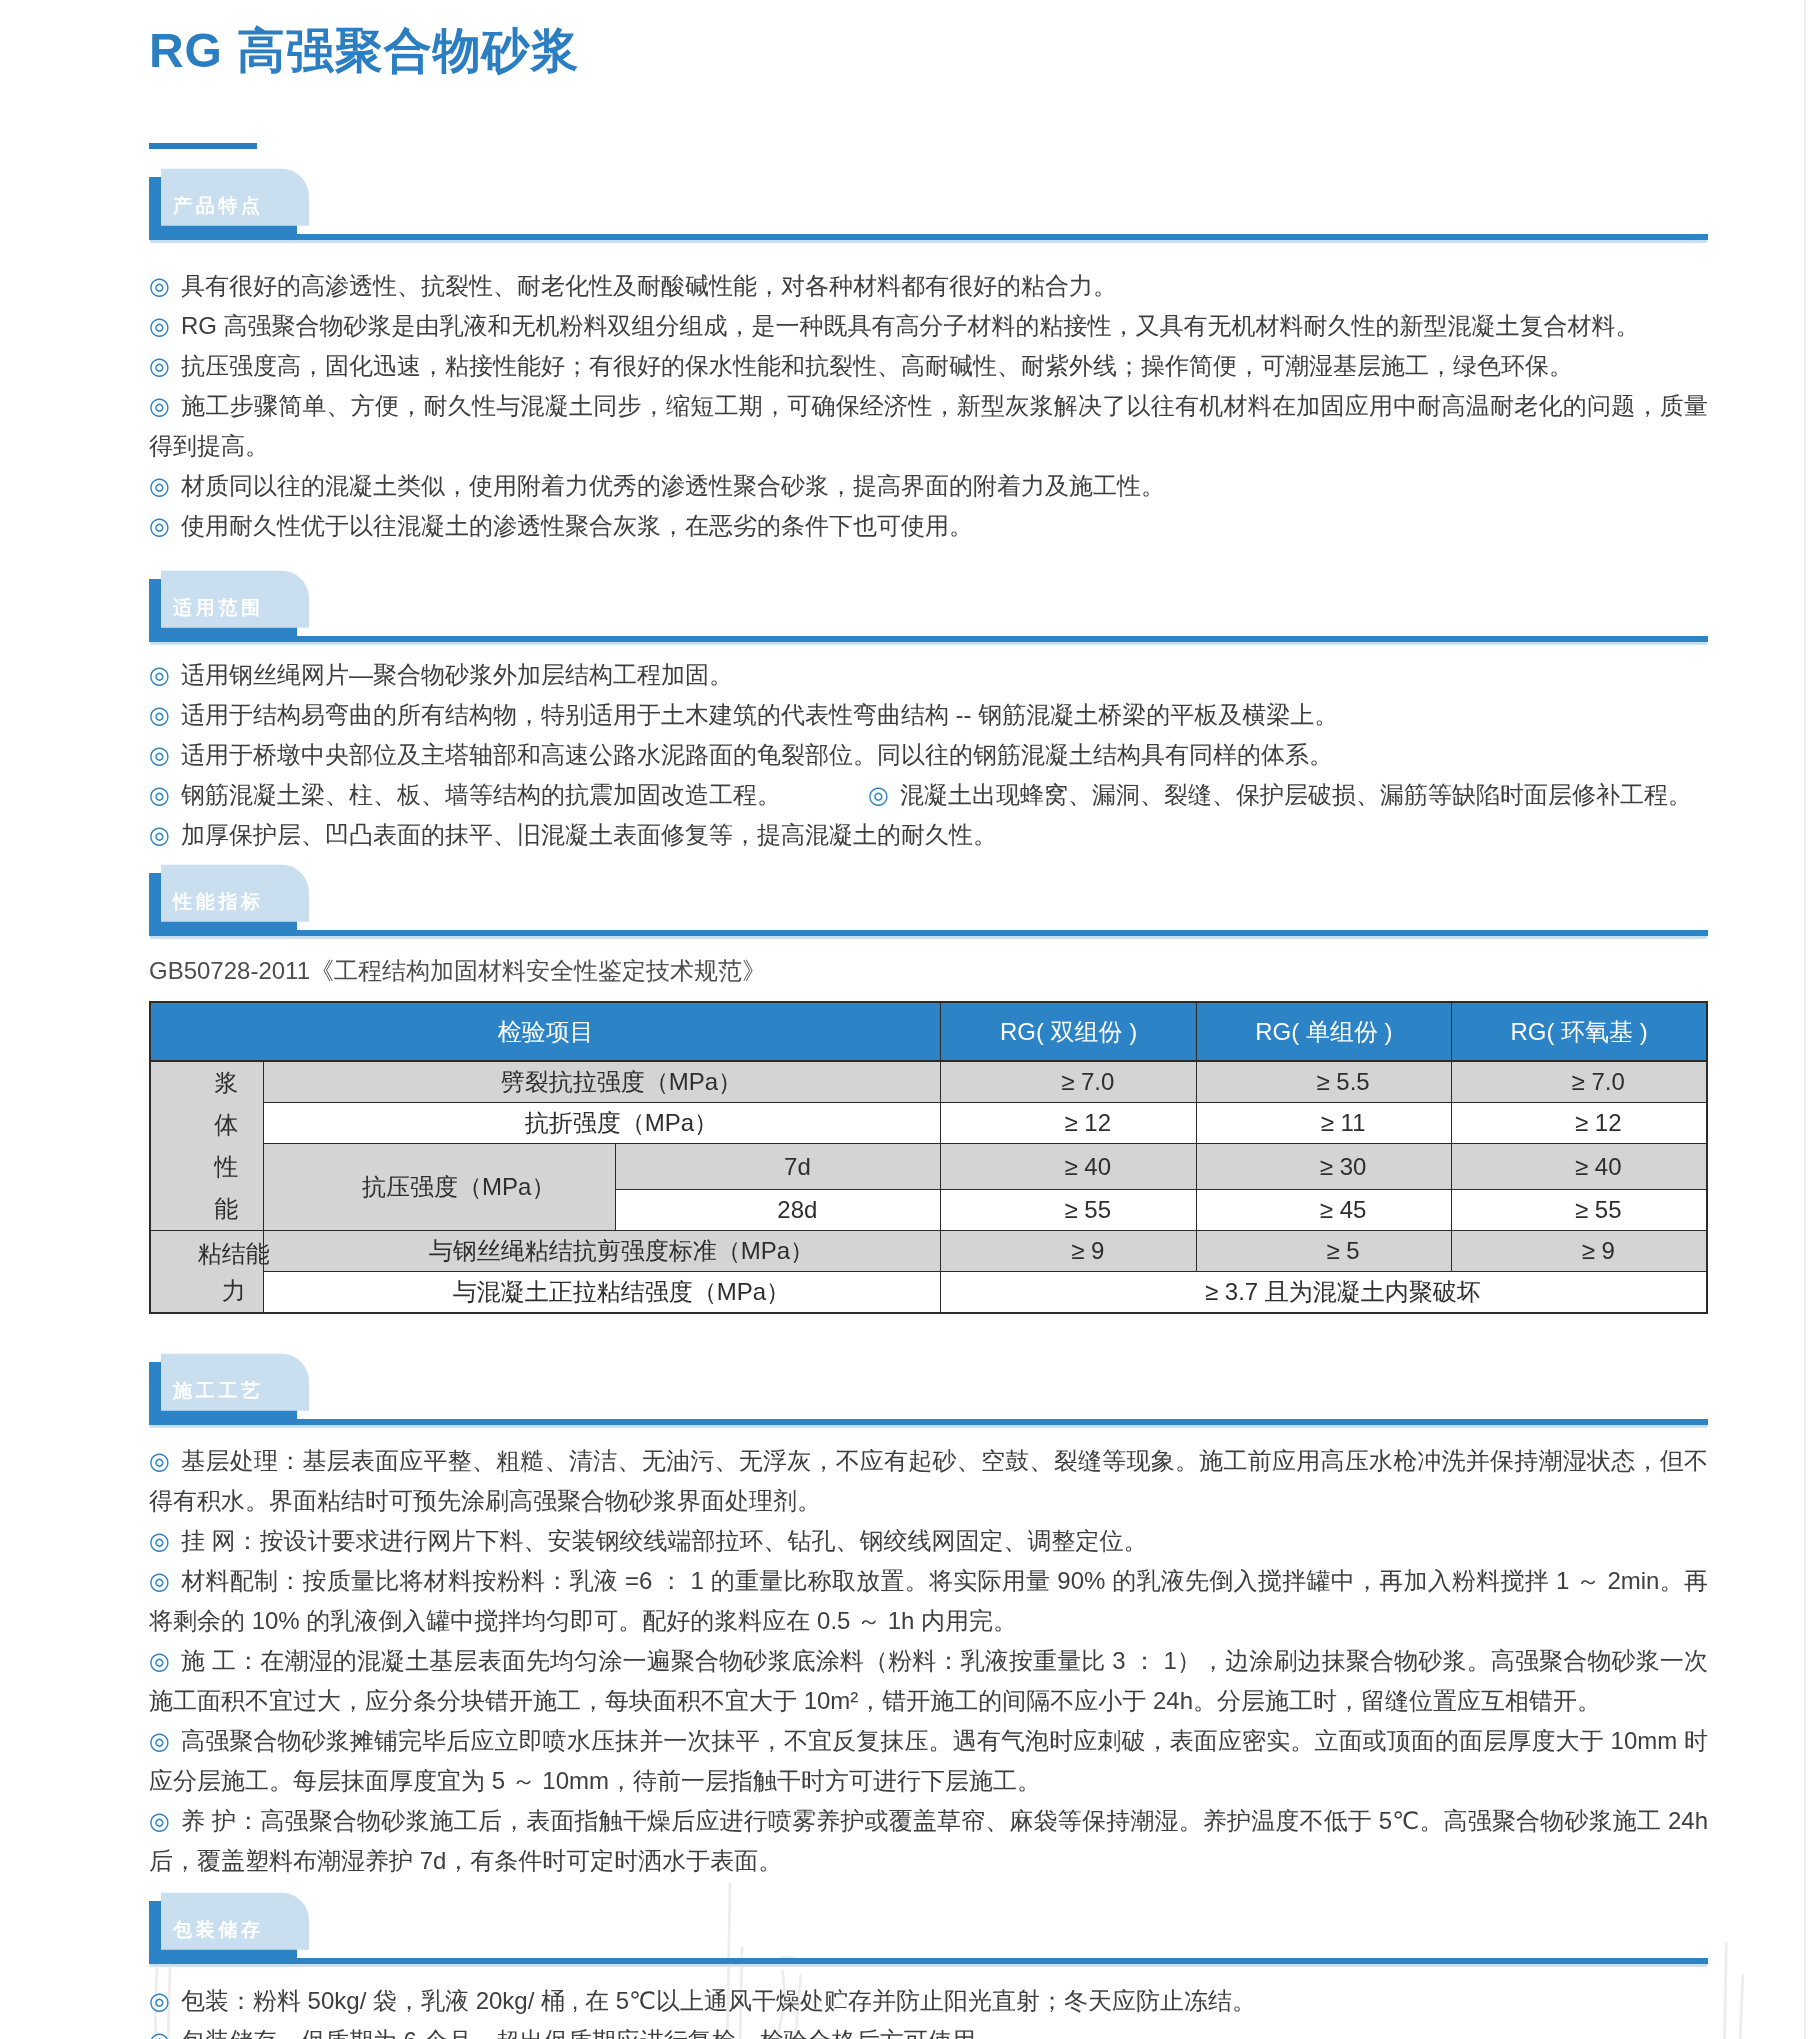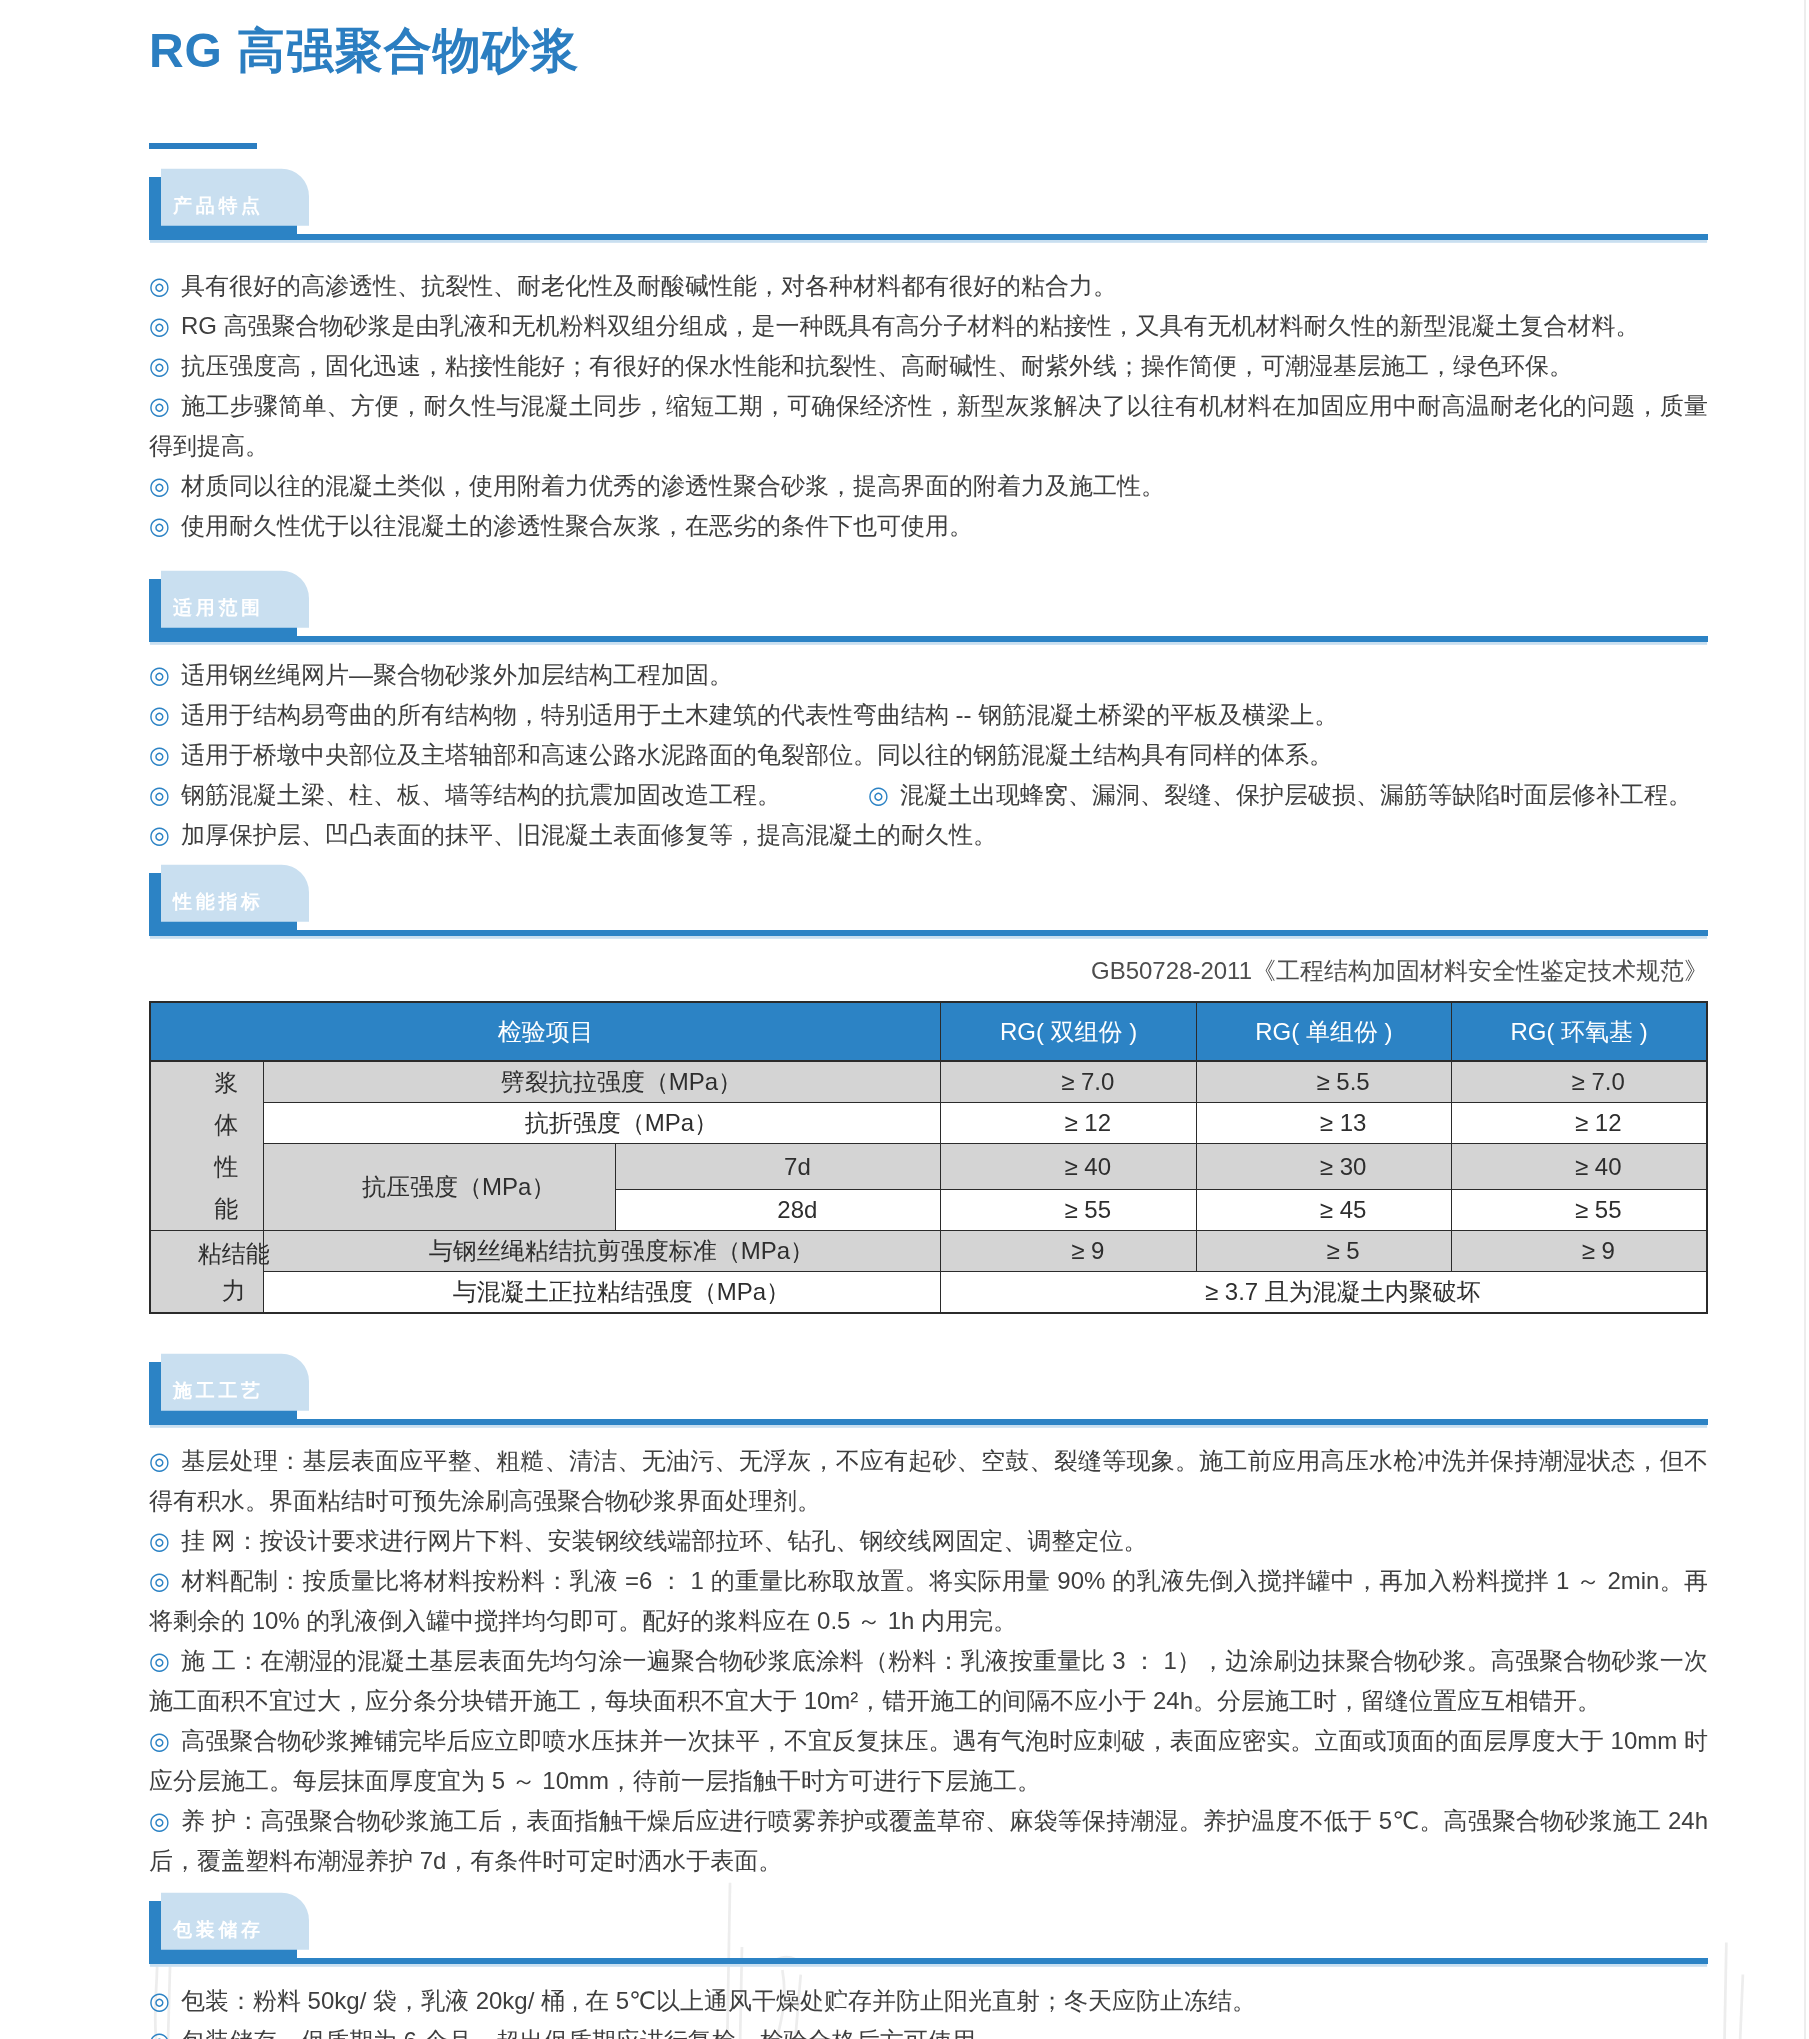--- a/index.html
+++ b/index.html
@@ -87,21 +87,21 @@
   #sec-scope{margin-top:33px;}
   #sec-scope .items{margin-top:13px;}
   #sec-performance{margin-top:18.4px;}
   #sec-process{margin-top:48px;}
   #sec-process .items{margin-top:16.5px;}
   #sec-storage{margin-top:20px;}
   #sec-storage .items{margin-top:16.5px;line-height:41px;}
   
   .tbl-caption{
     margin:18.4px 0 0 0;
-    text-align:right;
+    text-align:left;
     font-size:24px;
     color:#4D4D4D;
   }
   table.perf{
     width:100%;
     margin-top:14.7px;
     border-collapse:collapse;
     border:2.8px solid var(--border);
     table-layout:fixed;
   }
@@ -225,21 +225,21 @@
         <tr>
           <td rowspan="4" class="group g1"><span>浆体性能</span></td>
           <td colspan="2" class="gray">劈裂抗拉强度（MPa）</td>
           <td class="gray">≥ 7.0</td>
           <td class="gray">≥ 5.5</td>
           <td class="gray">≥ 7.0</td>
         </tr>
         <tr>
           <td colspan="2">抗折强度（MPa）</td>
           <td>≥ 12</td>
-          <td>≥ 13</td>
+          <td>≥ 11</td>
           <td>≥ 12</td>
         </tr>
         <tr>
           <td rowspan="2" class="gray">抗压强度（MPa）</td>
           <td class="gray">7d</td>
           <td class="gray">≥ 40</td>
           <td class="gray">≥ 30</td>
           <td class="gray">≥ 40</td>
         </tr>
         <tr>

